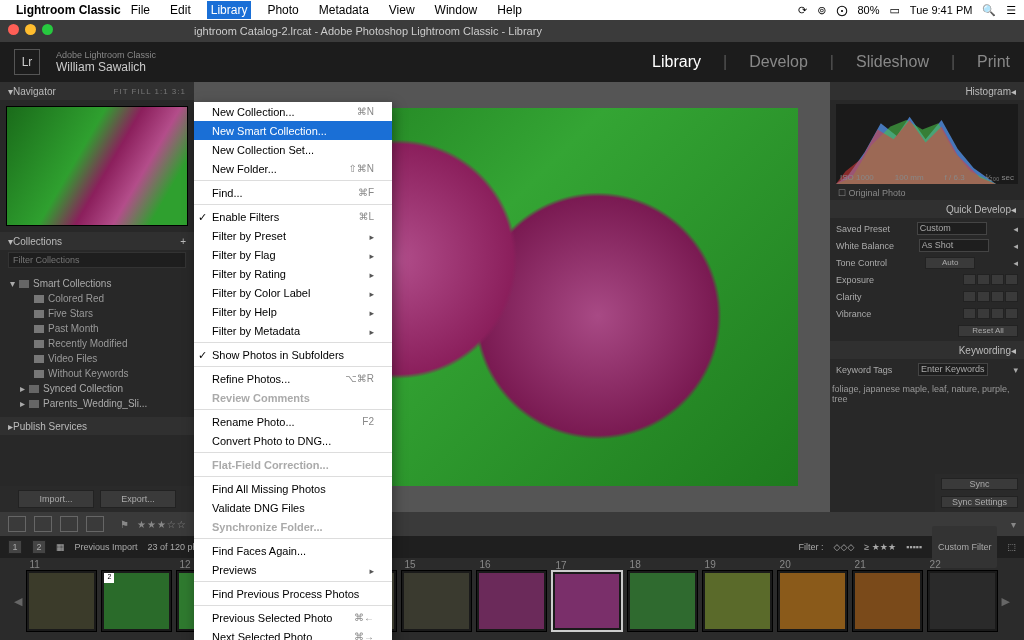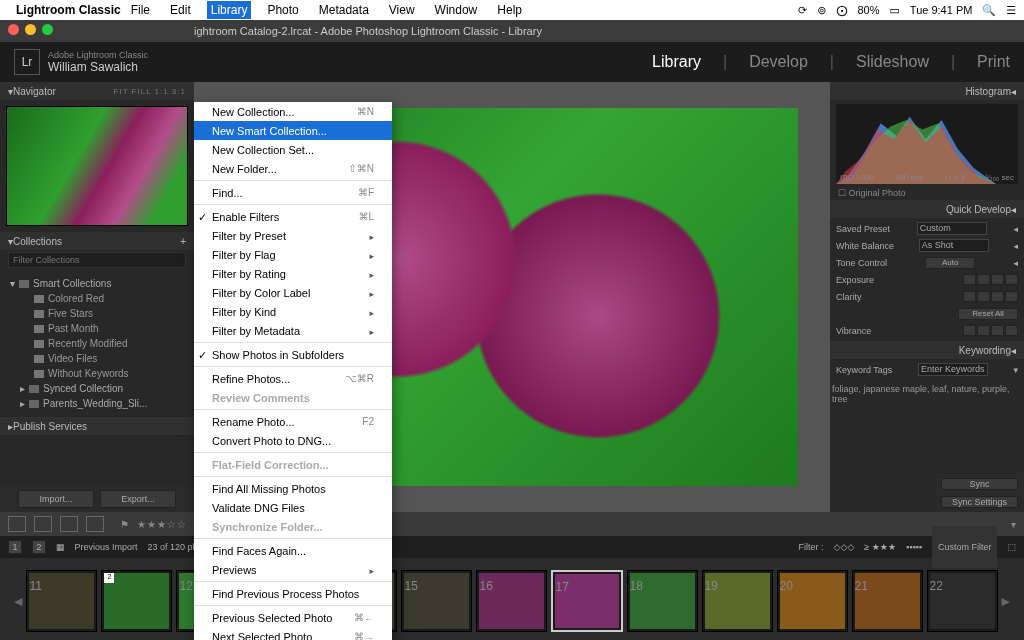--- a/index.html
+++ b/index.html
@@ -12,21 +12,21 @@
 .menubar .mitems span { padding:2px 4px; }
 .menubar .mitems span.open { background:#1a6fd6; color:#fff; }
 .menubar .right { margin-left:auto; display:flex; gap:10px; align-items:center; font-size:11px;}
 
 .titlebar { height:22px; background:#3b3b3b; display:flex; align-items:center; color:#ccc; font-size:11px; padding-left:194px; }
 .traffic { position:absolute; left:8px; top:24px; display:flex; gap:6px;}
 .traffic div { width:11px; height:11px; border-radius:50%; }
 .tl-r{background:#ff5f56}.tl-y{background:#ffbd2e}.tl-g{background:#27c93f}
 
 .idrow { height:40px; background:#1c1c1c; display:flex; align-items:center; padding:0 14px; }
-.lr { width:26px; height:26px; border:1px solid #555; display:flex; align-items:center; justify-content:center; font-size:12px; color:#ccc; margin-right:8px;}
+.lr { width:26px; height:26px; border:1px solid #555; display:flex; align-items:center; justify-content:center; font-size:12px; color:#ccc; margin-right:16px;}
 .idtext small{display:block;font-size:9px;color:#888;} .idtext b{font-size:12px;color:#ccc;font-weight:500;}
 .modules { margin-left:auto; display:flex; gap:22px; font-size:16px; }
 .modules span{color:#888;} .modules span.active{color:#fff;font-weight:500;}
 .modules .sep{color:#555;}
 
 .workarea { position:relative; display:flex; height:430px; background:#2e2e2e; }
 .leftpanel { width:194px; background:#282828; display:flex; flex-direction:column; }
 .centerpanel { flex:1; background:#555; display:flex; align-items:center; justify-content:center; position:relative;}
 .rightpanel { width:194px; background:#282828; display:flex; flex-direction:column; overflow:hidden;}
 .panelhdr { height:18px; background:#303030; display:flex; align-items:center; padding:0 8px; color:#bbb; font-size:10px; justify-content:space-between;}
@@ -66,21 +66,21 @@
 .stars{letter-spacing:1px;}
 
 .fbar{height:22px;background:#1f1f1f;display:flex;align-items:center;padding:0 8px;gap:10px;font-size:9px;color:#aaa;}
 .fbar .pill{background:#333;padding:16px 6px;border-radius:2px;}
 .fbar .num{width:14px;height:14px;background:#444;display:flex;align-items:center;justify-content:center;border:1px solid #222;}
 
 .strip{height:86px;background:#2b2b2b;display:flex;align-items:center;padding:0 14px;gap:4px;}
 .thumb{width:75px;height:62px;background:#1a1a1a;border:1px solid #000;position:relative;display:flex;flex-direction:column;}
 .thumb .pic{flex:1;margin:2px;}
 .thumb.sel{border:2px solid #ccc;}
-.thumb .idx{position:absolute;top:-12px;left:2px;font-size:12px;color:#888;margin-top:20px;}
+.thumb .idx{position:absolute;top:-12px;left:2px;font-size:10px;color:#888;}
 .thumb .badge{position:absolute;top:2px;left:2px;width:10px;height:10px;background:#fff;color:#000;font-size:7px;text-align:center;}
 .rbtns{display:flex;gap:4px;margin-left:auto;flex-direction:column;}
 .rbtns .b{height:18px;padding:0 10px;background:#3a3a3a;border:1px solid #222;font-size:9px;display:flex;align-items:center;}
 .bottom-import{display:flex;gap:6px;padding:4px 18px;background:#2a2a2a;}
 .bottom-import .b{flex:1;height:18px;background:#3a3a3a;border:1px solid #222;font-size:9px;display:flex;align-items:center;justify-content:center;}
 </style>
 </head>
 <body>
 
 <div class="menubar">
@@ -258,31 +258,31 @@
         </div>
       <div class="line">
           <span>Clarity</span>
           <div class="btns">
             <div></div>
             <div></div>
             <div></div>
             <div></div>
           </div>
         </div>
+      <div class="line">
+          <span>Vibrance</span>
+          <div class="btns">
+            <div></div>
+            <div></div>
+            <div></div>
+            <div></div>
+          </div>
+        </div>
       <div class="line" style="justify-content:flex-end">
           <div class="auto" style="width:60px">Reset All</div>
-        </div>
-      <div class="line">
-          <span>Vibrance</span>
-          <div class="btns">
-            <div></div>
-            <div></div>
-            <div></div>
-            <div></div>
-          </div>
         </div>
     </div>
 
     <div class="panelhdr">
       <span class="t" style="text-align:right">Keywording</span>
       <span>◂</span>
     </div>
     <div class="qd">
       <div class="line">
           <span>Keyword Tags</span>
@@ -333,21 +333,21 @@
       </div>
       <div class="mi">
         <span>Filter by Rating</span>
         <span class="sub"></span>
       </div>
       <div class="mi">
         <span>Filter by Color Label</span>
         <span class="sub"></span>
       </div>
       <div class="mi">
-        <span>Filter by Kind</span>
+        <span>Filter by Help</span>
         <span class="sub"></span>
       </div>
       <div class="mi">
         <span>Filter by Metadata</span>
         <span class="sub"></span>
       </div>
       <hr>
       <div class="mi">
         <span class="chk">Show Photos in Subfolders</span>
       </div>

